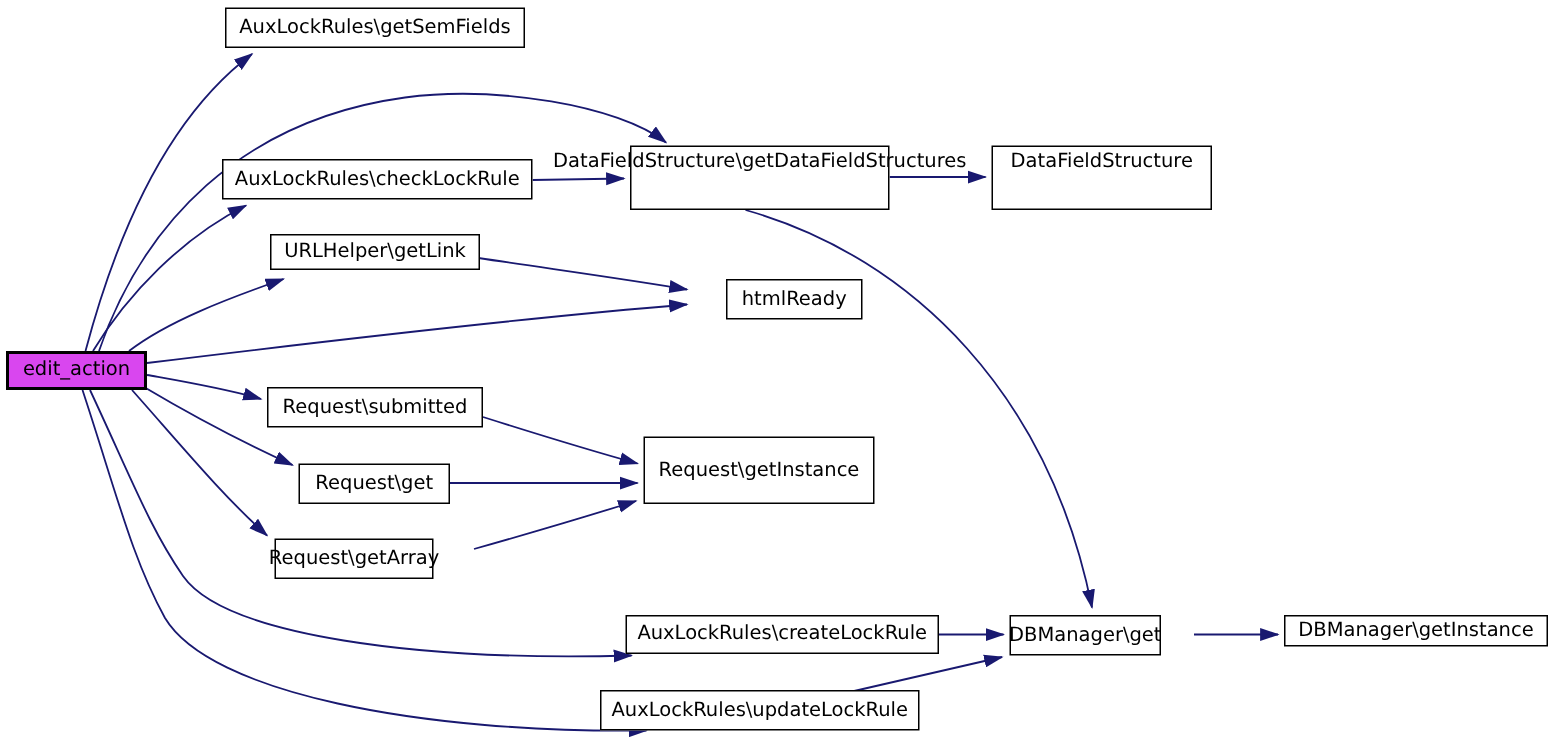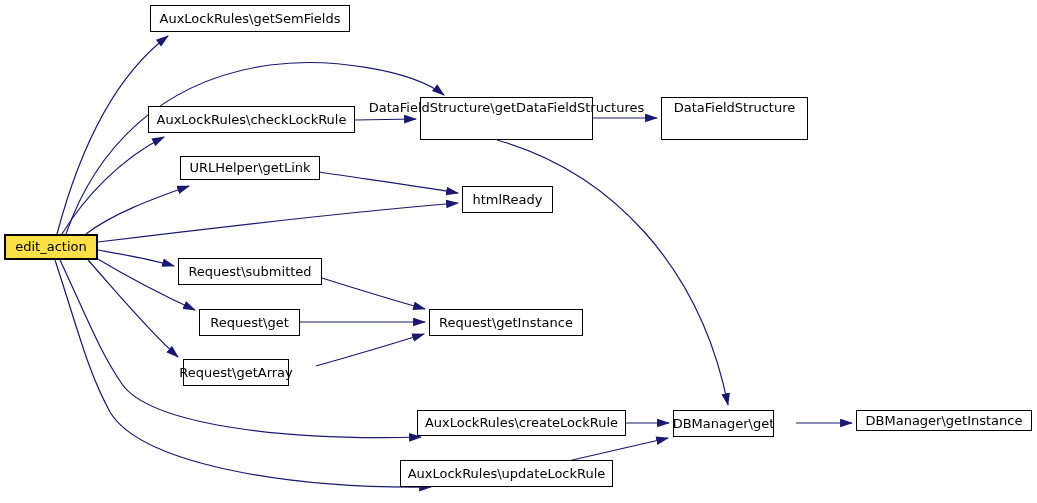--- a/index.html
+++ b/index.html
@@ -16,21 +16,21 @@
     position:absolute;box-sizing:border-box;
     background:#ffffff;border:1px solid #000000;
     display:flex;align-items:center;justify-content:center;
     font-size:13px;color:#000000;white-space:nowrap;
     line-height:1.2;
   }
   .node.multi{
     flex-direction:row;align-items:flex-start;justify-content:center;
     padding:1px 7px;line-height:1.35;
   }
-  .node.highlight{background:#fde047;border-width:2px;align-items:center;}
+  .node.highlight{background:#d946ef;border-width:2px;align-items:center;}
 </style>
 </head>
 <body>
 
 <div class="canvas">
 
   <svg class="edges" width="1037" height="503">
     <defs>
       <marker id="arrow" viewBox="0 0 12 8" refX="11" refY="4" markerWidth="13" markerHeight="9" orient="auto" markerUnits="userSpaceOnUse">
         <path d="M0,0 L12,4 L0,8 Z" fill="#191970"></path>
@@ -77,33 +77,33 @@
   </div>
 
   <div class="node multi" style="left:661px;top:97px;width:147px;height:43px">
     <span>DataFieldStructure</span>
   </div>
 
   <div class="node" style="left:180px;top:156px;width:140px;height:24px">
     <span>URLHelper\getLink</span>
   </div>
 
-  <div class="node" style="left:462px;top:186px;width:91px;height:27px">
+  <div class="node" style="left:484px;top:186px;width:91px;height:27px">
     <span>htmlReady</span>
   </div>
 
   <div class="node" style="left:199px;top:309px;width:101px;height:27px">
     <span>Request\get</span>
   </div>
 
   <div class="node" style="left:178px;top:258px;width:144px;height:27px">
     <span>Request\submitted</span>
   </div>
 
-  <div class="node" style="left:429px;top:309px;width:154px;height:27px">
+  <div class="node" style="left:429px;top:291px;width:154px;height:45px">
     <span>Request\getInstance</span>
   </div>
 
   <div class="node" style="left:183px;top:359px;width:106px;height:27px">
     <span>Request\getArray</span>
   </div>
 
   <div class="node" style="left:417px;top:410px;width:209px;height:26px">
     <span>AuxLockRules\createLockRule</span>
   </div>

